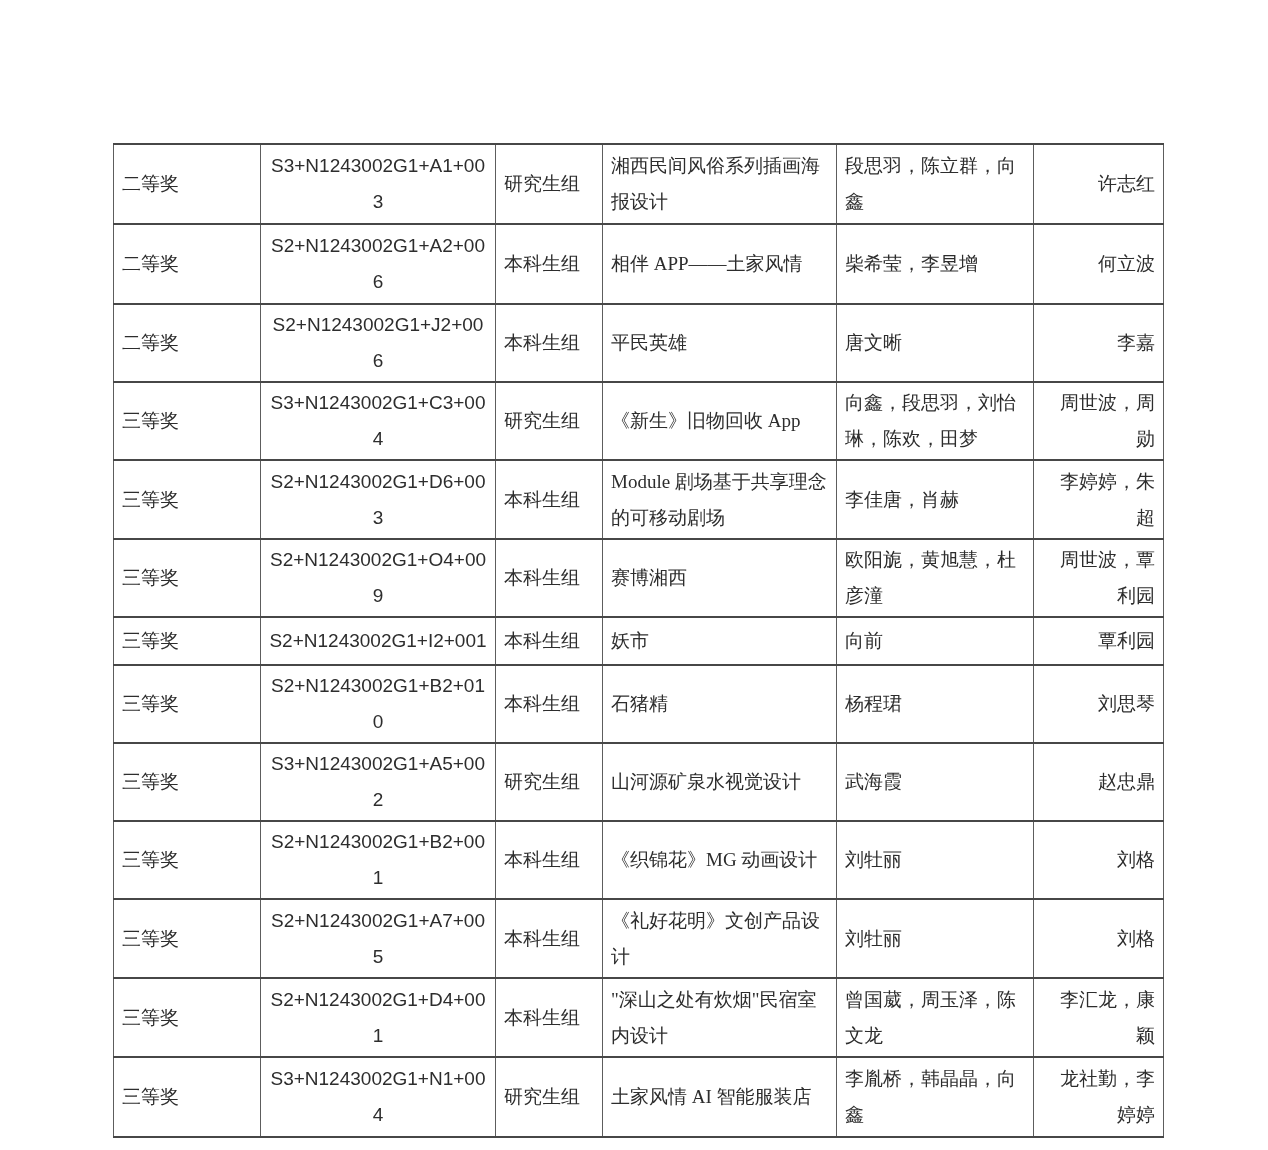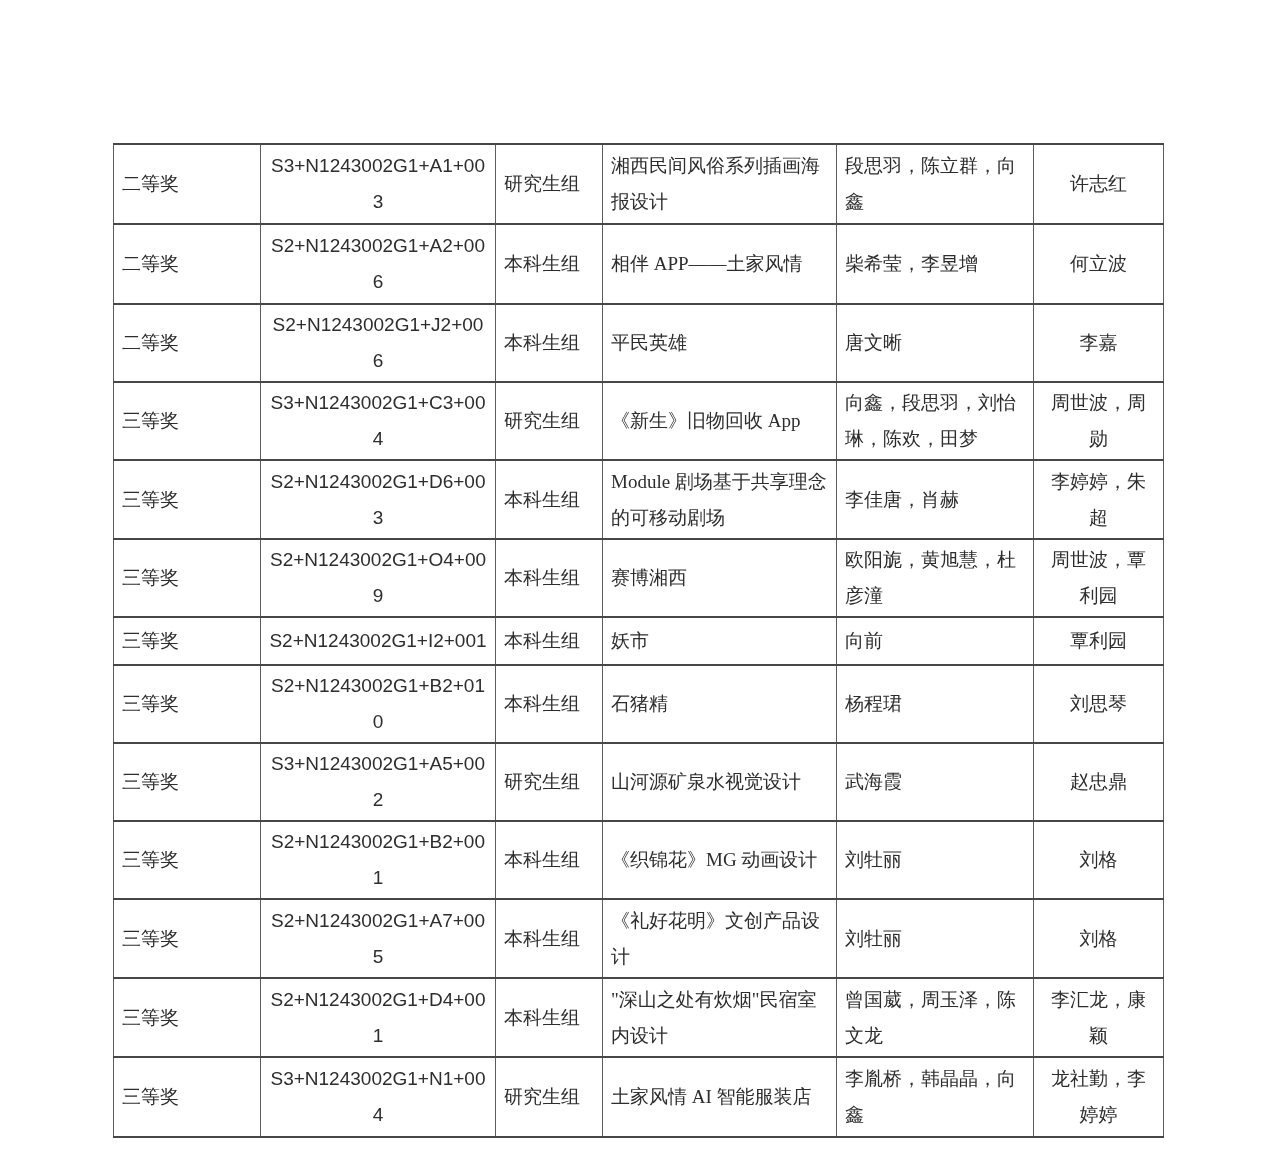--- a/index.html
+++ b/index.html
@@ -39,21 +39,21 @@
   
   td.col-award, td.col-group { text-align: left; }
   td.col-code {
     text-align: center;
     font-family: "Liberation Sans", "DejaVu Sans", sans-serif;
     font-size: 17.5px;
     letter-spacing: 0px;
   }
   td.col-title  { text-align: left; padding: 2px 16px 2px 14px; }
   td.col-authors{ text-align: left; padding: 2px 8px 2px 15px; }
-  td.col-advisor{ text-align: center; padding: 2px 8px 2px 16px; margin-top: 30px; }
+  td.col-advisor{ text-align: right; padding: 2px 8px 2px 16px; margin-top: 30px; }
 </style>
 </head>
 <body>
 
 <div class="page">
   <table class="awards">
     <colgroup>
       <col style="width:147px">
       <col style="width:235px">
       <col style="width:107px">

